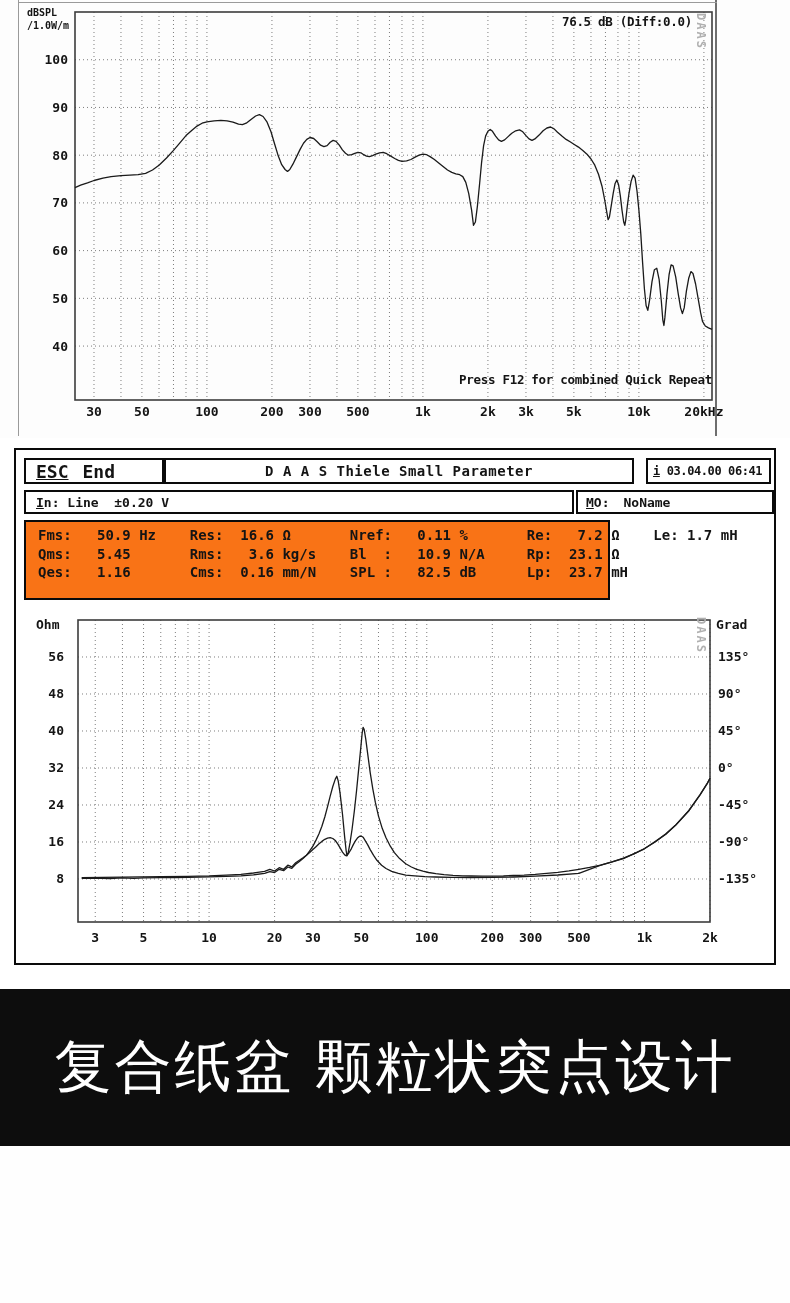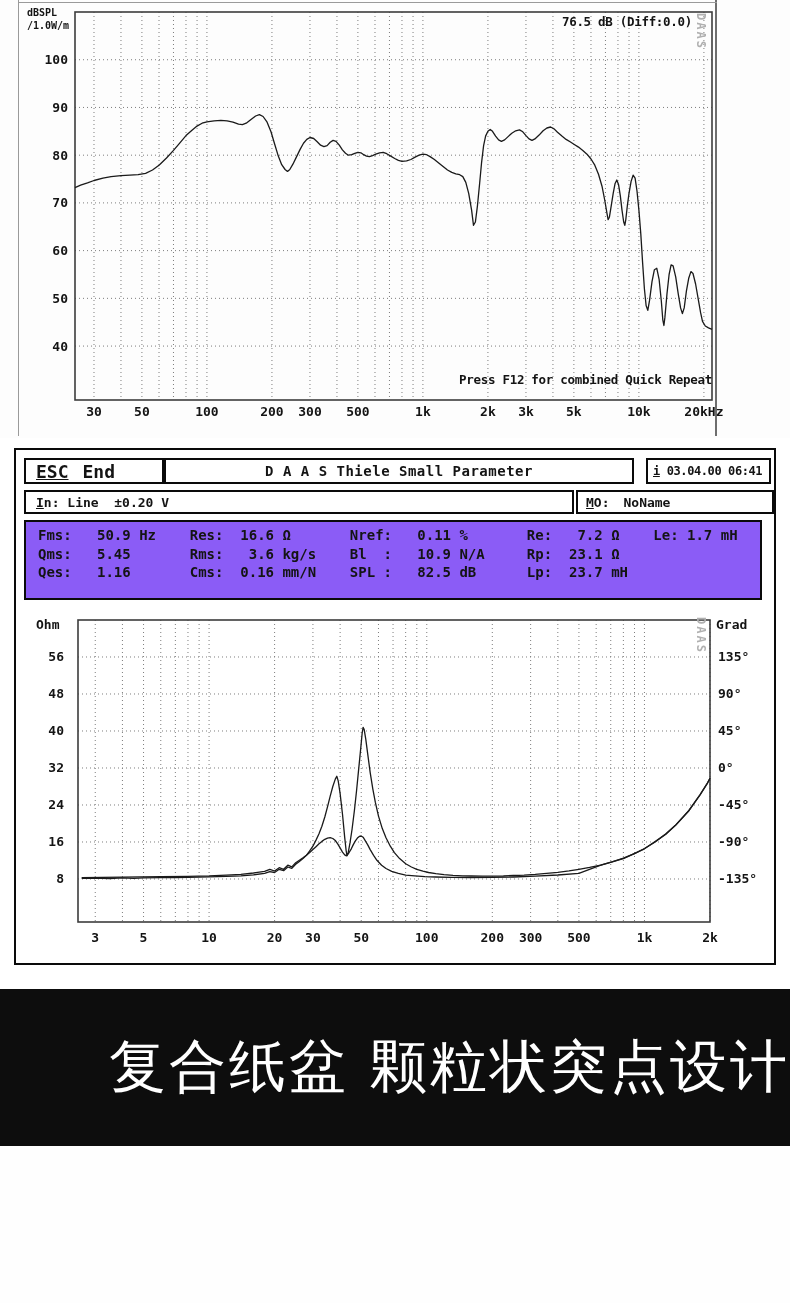--- a/index.html
+++ b/index.html
@@ -26,28 +26,28 @@
   svg{position:absolute;left:0;}
   svg text{font-family:"DejaVu Sans Mono",monospace;font-weight:bold;fill:#141414;font-size:13px;}
   
   #tsp-window{left:14px;top:448px;width:758px;height:513px;border:2px solid #0a0a0a;background:#ffffff;}
   .box{position:absolute;border:2px solid #0a0a0a;background:#fff;display:flex;align-items:center;}
   #esc-box{left:8px;top:8px;width:126px;height:22px;padding-left:10px;font-size:18px;}
   #title-box{left:148px;top:8px;width:466px;height:22px;justify-content:center;font-size:14px;letter-spacing:0.5px;}
   #info-box{left:630px;top:8px;width:116px;height:22px;padding-left:5px;font-size:12px;letter-spacing:-0.4px;}
   #in-box{left:8px;top:40px;width:536px;height:20px;padding-left:10px;font-size:13px;}
   #mo-box{left:560px;top:40px;width:186px;height:20px;padding-left:8px;font-size:13px;}
-  #param-box{left:8px;top:70px;width:738px;height:80px;border:2px solid #0a0a0a;background:#8b5cf6;padding:4px 0 0 12px;box-sizing:border-box;}
+  #param-box{left:8px;top:70px;width:586px;height:80px;border:2px solid #0a0a0a;background:#f97316;padding:4px 0 0 12px;box-sizing:border-box;}
   .prow{white-space:pre;font-size:14px;line-height:18.5px;font-weight:bold;color:#141414;}
   .u{text-decoration:underline;}
   .gap2{display:inline-block;width:14px;}
   #ohm-label{left:36px;top:617px;font-size:13px;}
   #grad-label{left:716px;top:617px;font-size:13px;}
   
-  #banner{left:0;top:989px;width:790px;height:157px;background:#0d0d0d;display:flex;align-items:center;justify-content:flex-end;}
+  #banner{left:0;top:989px;width:790px;height:157px;background:#0d0d0d;display:flex;align-items:center;justify-content:center;}
   #banner-text{
     color:#ffffff;font-size:57px;font-weight:400;letter-spacing:3px;
     font-family:"DejaVu Sans","Liberation Sans",sans-serif;white-space:nowrap;
   }
   
   #bottom-area{left:0;top:1146px;width:790px;height:157px;background:#fefefe;}
 </style>
 </head>
 <body>
 

